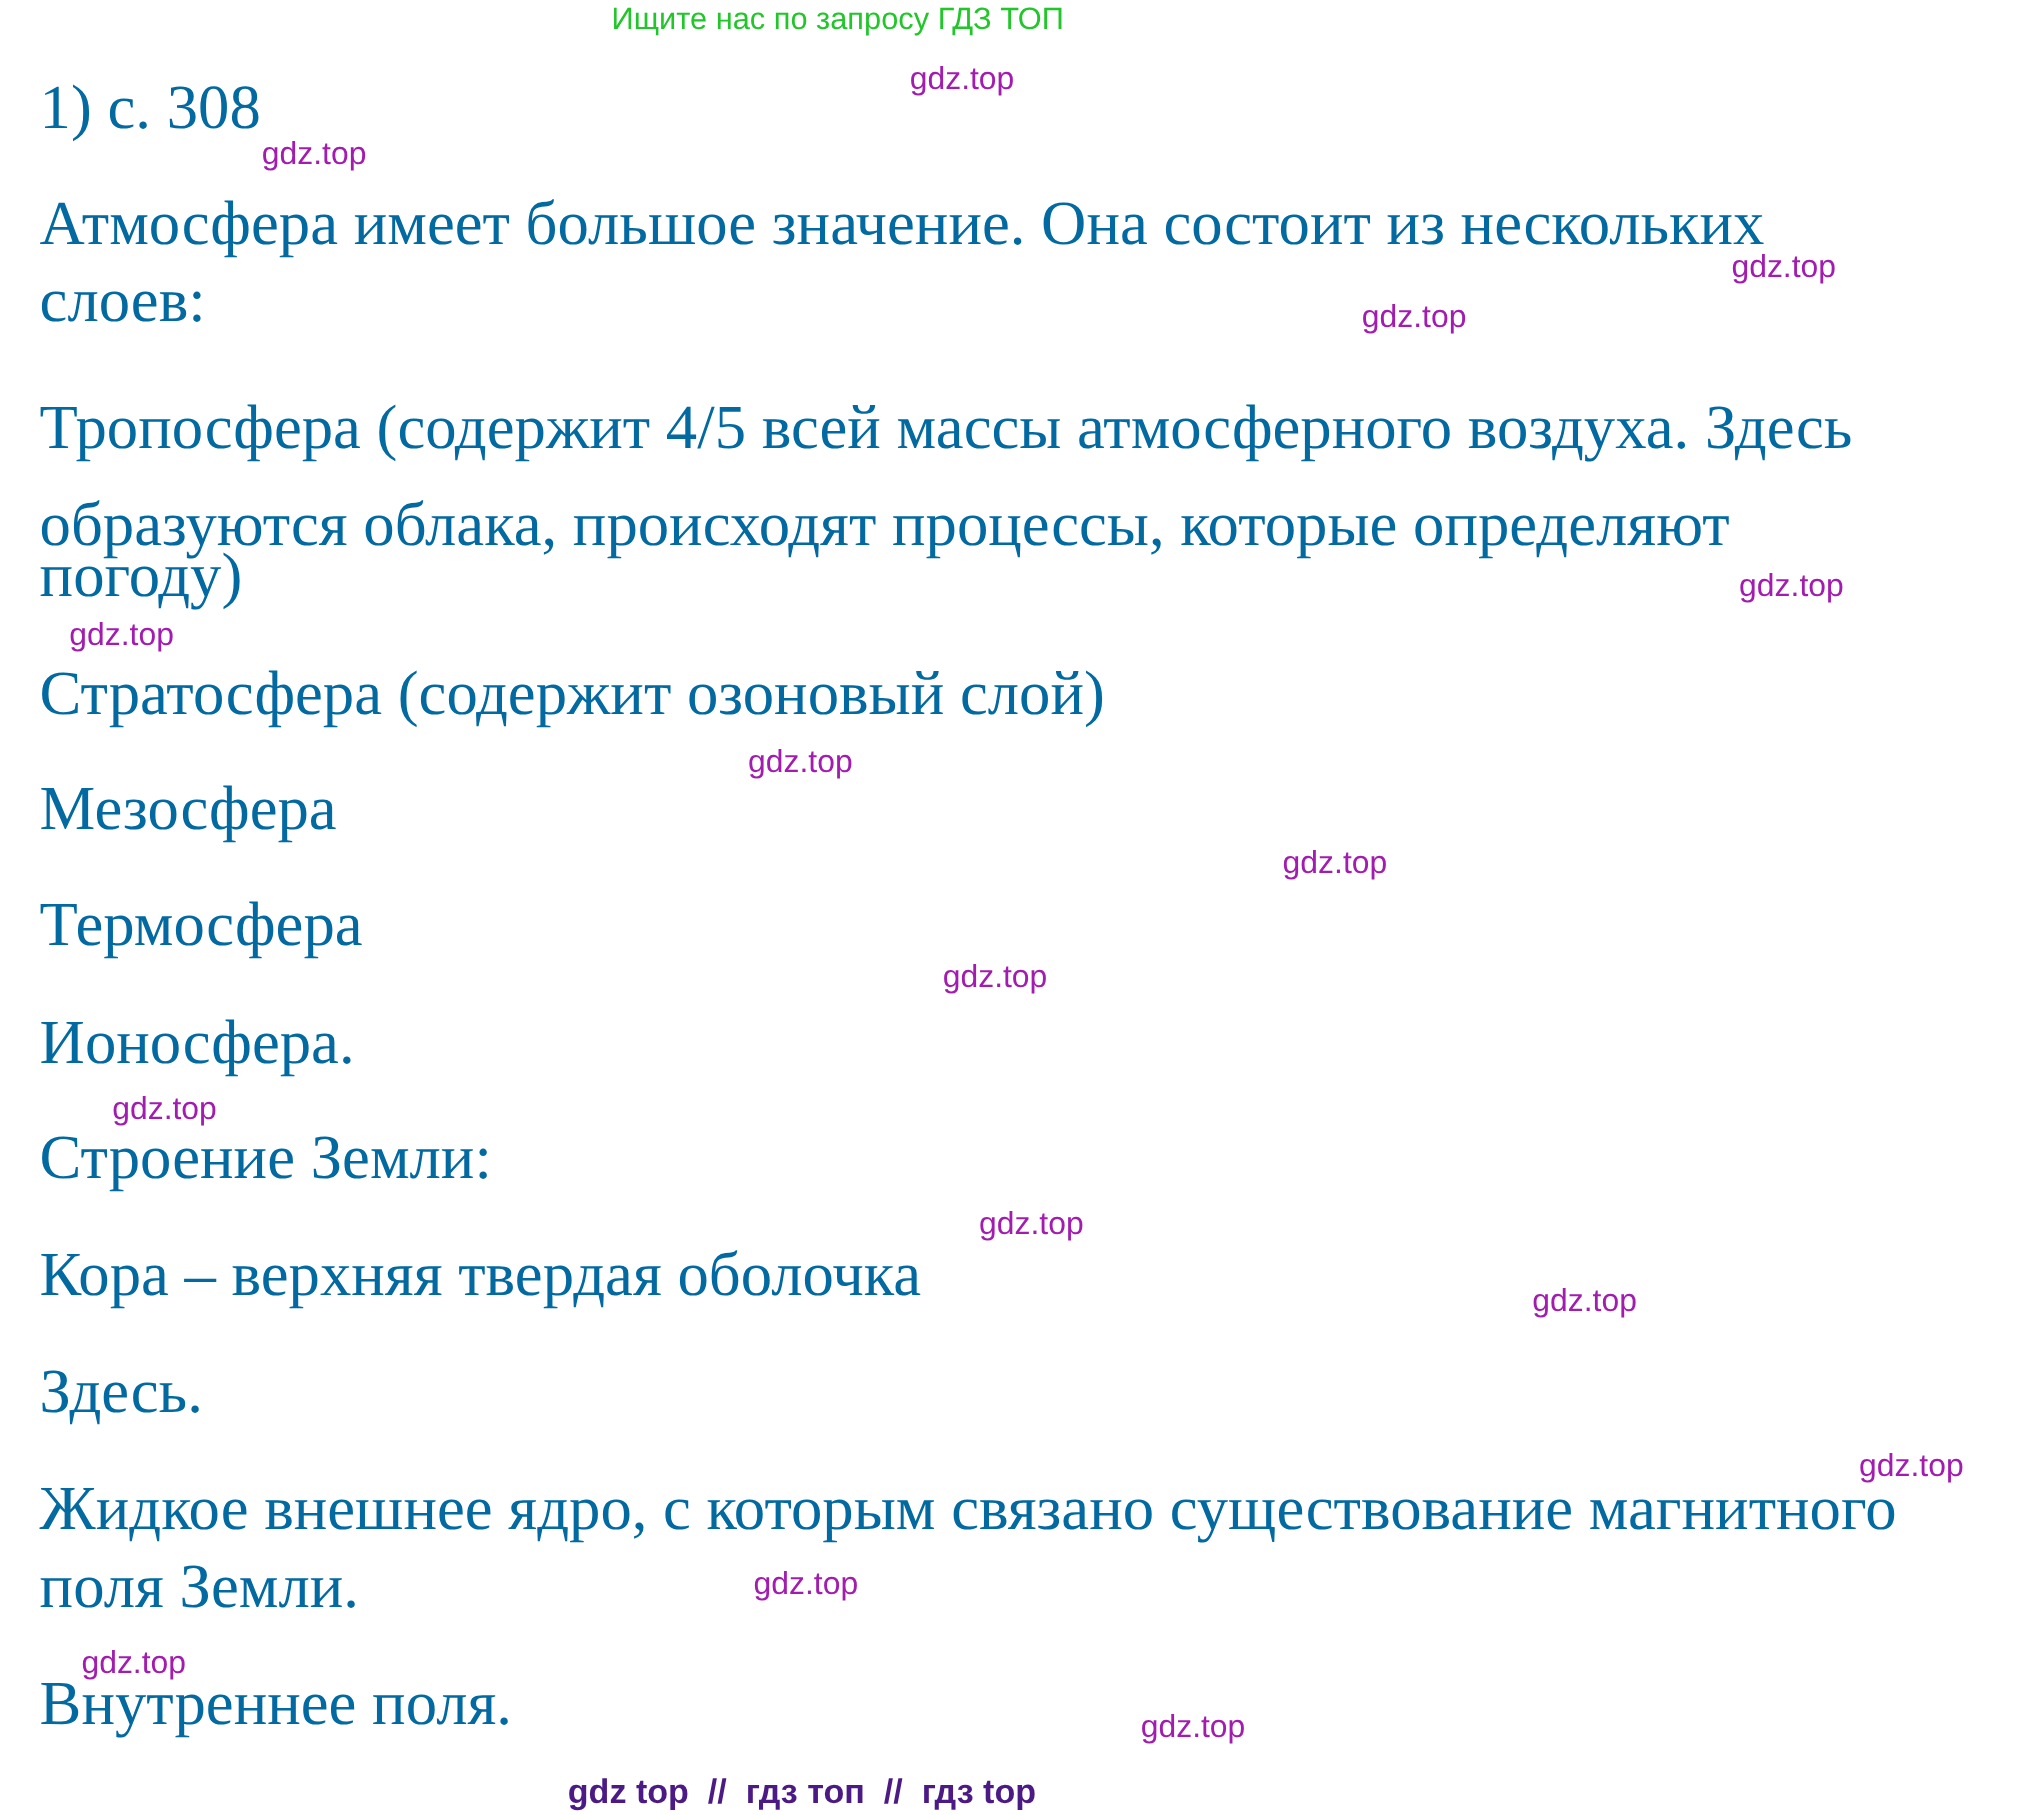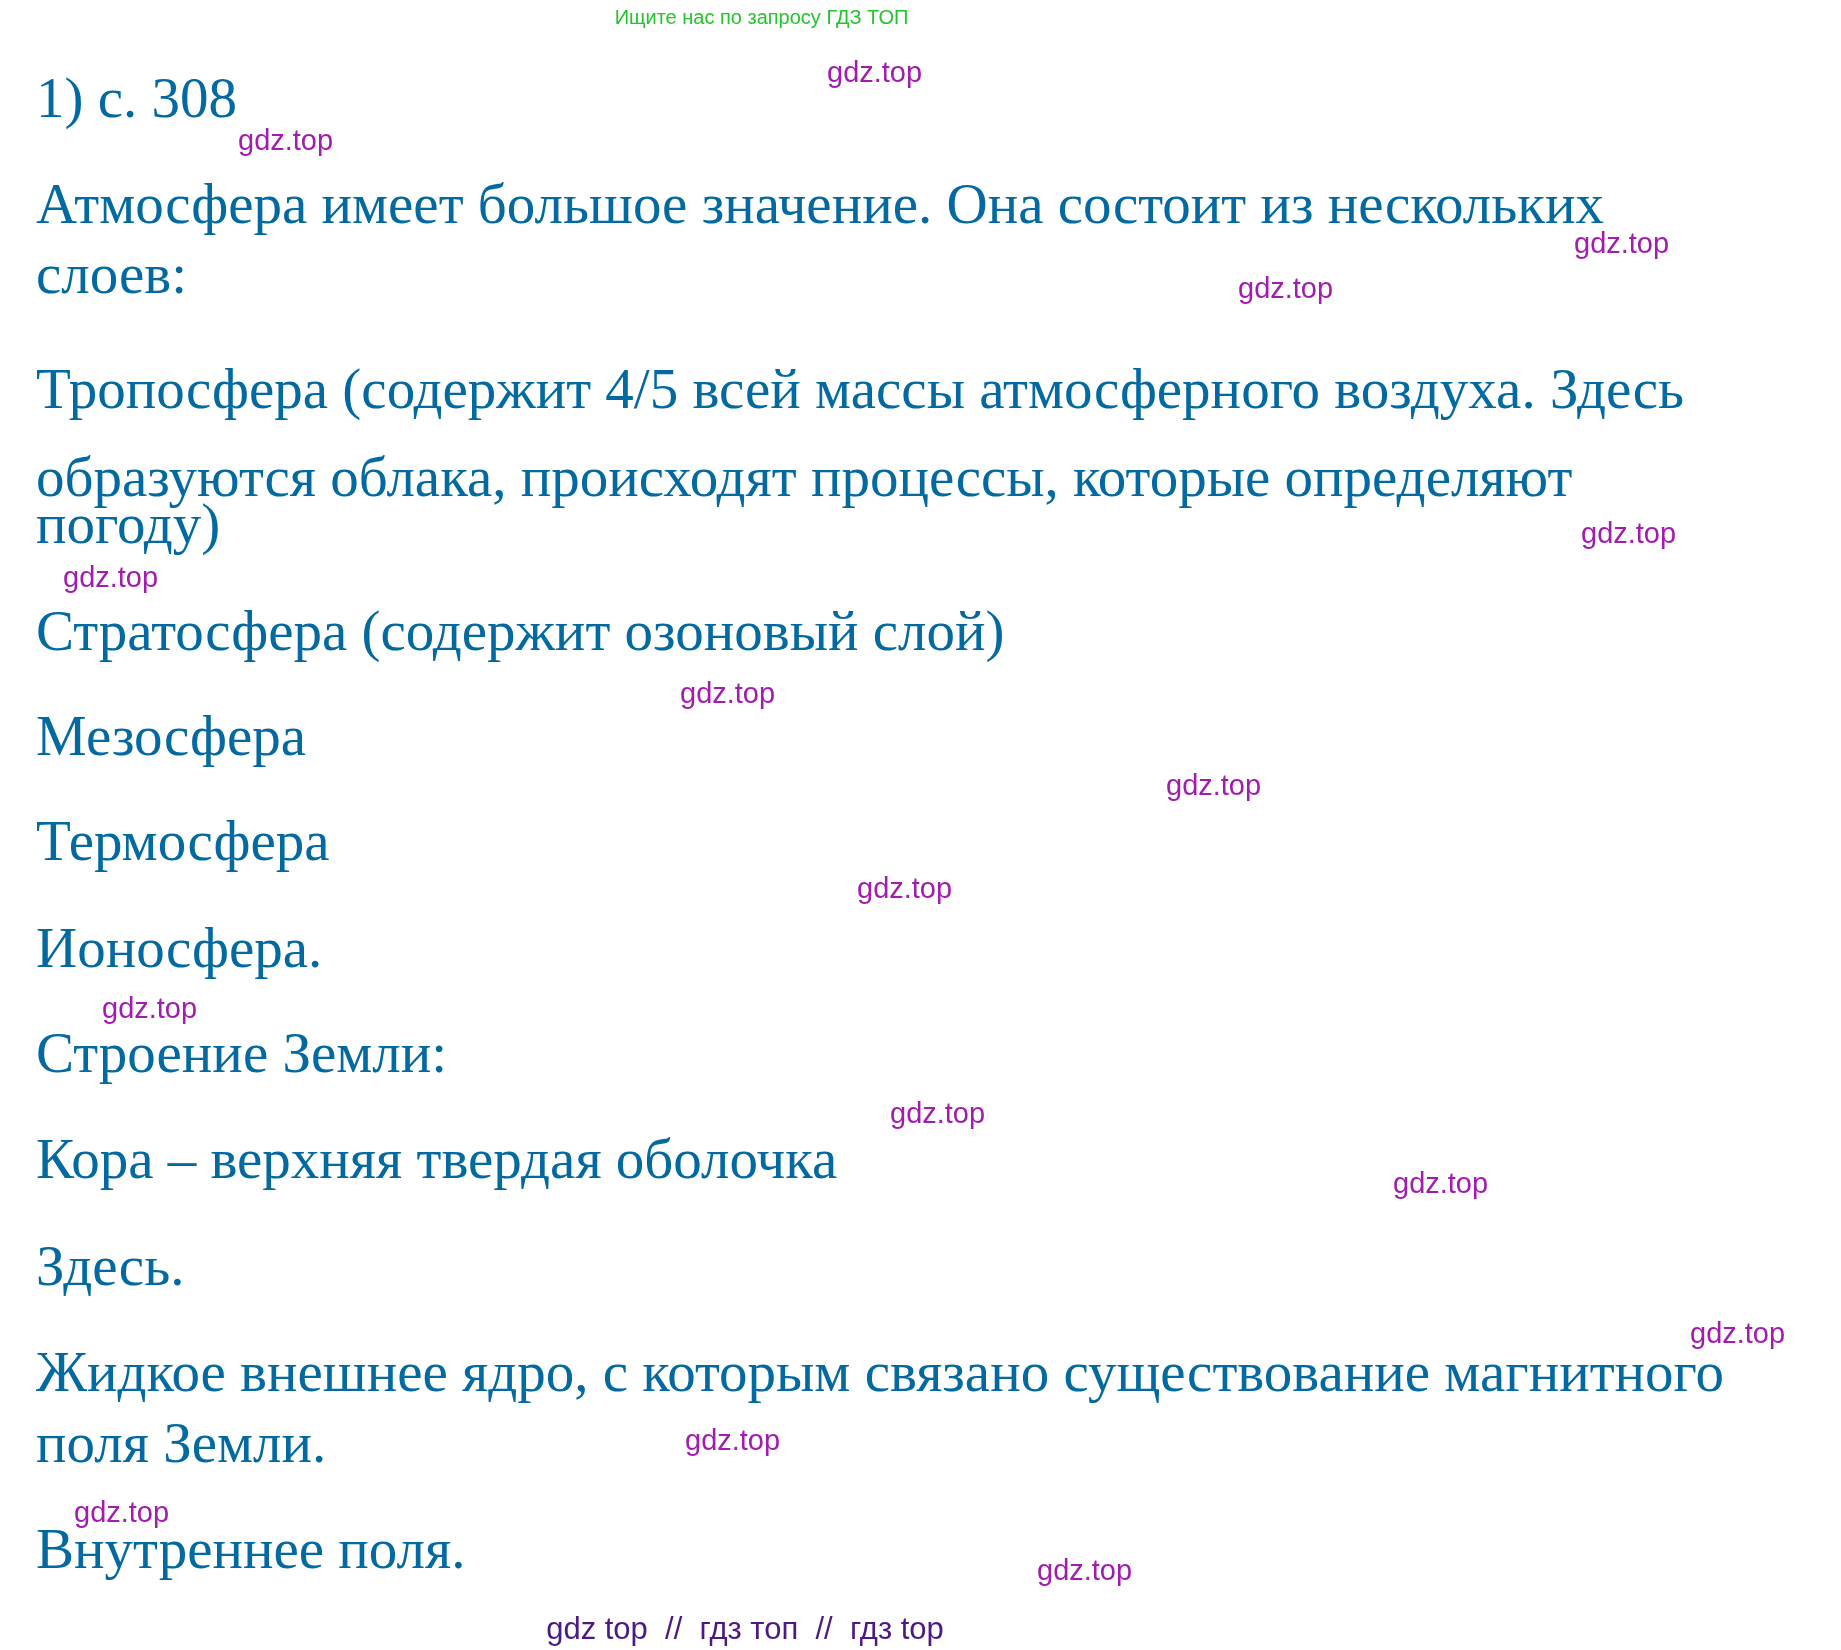--- a/index.html
+++ b/index.html
@@ -1,41 +1,41 @@
 <!DOCTYPE html>
 <html><head>
 <meta charset="utf-8">
 <style>
   html, body { margin: 0; padding: 0; background: #ffffff; }
   body { width: 1841px; height: 1650px; position: relative; overflow: hidden; }
   .header-banner {
     position: absolute; left: 0; width: 1523px; top: 0;
     text-align: center;
     font-family: "Liberation Sans", sans-serif;
-    font-size: 20px; line-height: 34px;
+    font-size: 28px; line-height: 34px;
     color: #22c62a;
   }
   .line {
     position: absolute; left: 36px;
     font-family: "Liberation Serif", serif;
     font-size: 57px; line-height: 57px;
     color: #0369a1; white-space: nowrap;
   }
   .wm {
     position: absolute;
     font-family: "Liberation Sans", sans-serif;
     font-size: 29px; line-height: 29px;
     color: #a21caf; white-space: nowrap;
   }
   .footer-banner {
-    position: absolute; left: 16px; width: 1458px; top: 1612px;
+    position: absolute; left: 0; width: 1458px; top: 1612px;
     text-align: center;
     font-family: "Liberation Sans", sans-serif;
     font-size: 31px; line-height: 34px;
-    color: #4b1a84; white-space: pre;
+    color: #4b1a84; white-space: pre; font-weight: bold;
   }
 </style>
 </head>
 <body>
 
 <div class="header-banner">Ищите нас по запросу ГДЗ ТОП</div>
 
 <div>
   <div class="line" style="top:69px;">1) с. 308</div>
 

